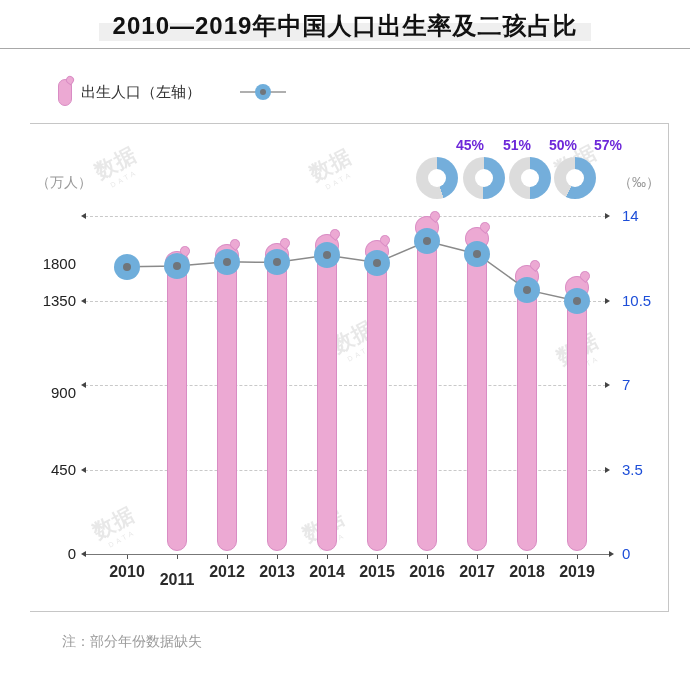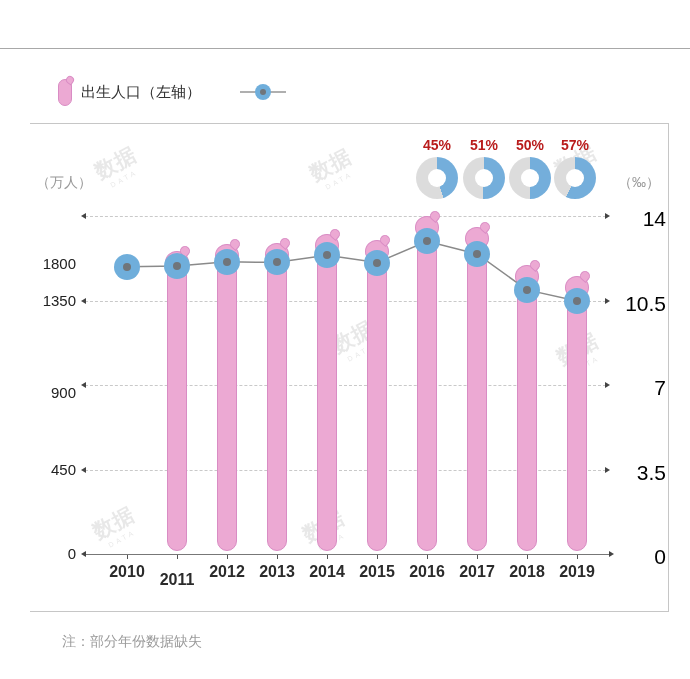--- a/index.html
+++ b/index.html
@@ -50,53 +50,56 @@
   .gridline::before{content:"";position:absolute;left:-7px;top:-4px;width:0;height:0;
         border:3px solid transparent;border-right:5px solid #444;}
   .gridline::after{content:"";position:absolute;right:-7px;top:-4px;width:0;height:0;
         border:3px solid transparent;border-left:5px solid #444;}
   .xaxis{position:absolute;left:55px;top:430px;width:525px;height:0;border-top:1px solid #777;}
   .xaxis::before{content:"";position:absolute;left:-7px;top:-4px;width:0;height:0;
         border:3px solid transparent;border-right:5px solid #444;}
   .xaxis::after{content:"";position:absolute;right:-7px;top:-4px;width:0;height:0;
         border:3px solid transparent;border-left:5px solid #444;}
   .ytick-l{position:absolute;left:0;width:46px;text-align:right;font-size:15px;color:#222;}
-  .ytick-r{position:absolute;left:592px;width:44px;text-align:right;font-size:21px;color:#000000;}
+  .ytick-r{position:absolute;left:592px;width:44px;text-align:left;font-size:15px;color:#1d4ed8;}
   .xtick{position:absolute;width:1px;height:4px;background:#555;top:431px;}
   .xlabel{position:absolute;top:439px;width:56px;text-align:center;font-size:16px;
         font-weight:600;color:#2b2b2b;}
 
   .bar{position:absolute;width:20px;background:#ECA9D3;border:1px solid #D98CC4;
         border-radius:10px;box-sizing:border-box;}
   .baby-head{position:absolute;left:-3px;top:-4px;width:24px;height:23px;background:#ECA9D3;
         border:1px solid #D98CC4;border-radius:50%;box-sizing:border-box;}
   .baby-head::after{content:"";position:absolute;right:-2px;top:-6px;width:10px;height:10px;
         background:#ECA9D3;border:1px solid #D98CC4;border-radius:50% 50% 0 50%;
         transform:rotate(40deg);box-sizing:border-box;}
   .rate-svg{position:absolute;left:0;top:0;width:638px;height:487px;pointer-events:none;}
   .marker{position:absolute;width:26px;height:26px;border-radius:50%;background:#6FAEDB;}
   .marker::after{content:"";position:absolute;left:9px;top:9px;width:8px;height:8px;
         border-radius:50%;background:#70757A;}
 
   .donut{position:absolute;top:33px;width:42px;height:42px;border-radius:50%;}
   .donut::after{content:"";position:absolute;left:12px;top:12px;width:18px;height:18px;
         background:#fff;border-radius:50%;}
   .donut-label{position:absolute;top:13px;width:42px;text-align:center;font-size:14px;
-        font-weight:600;color:#b91c1c;}
+        font-weight:600;color:#6d28d9;margin-left:33px;}
 
   
   .note{position:absolute;left:62px;font-size:14px;color:#9A9A9A;}
   .note1{top:633px;}
   .note2{top:656px;}
 </style>
 </head>
 <body>
 
 <div class="page">
 
+  <div class="title-wrap">
+    <span>2010—2019年中国人口出生率及二孩占比</span>
+  </div>
   <div class="header-rule"></div>
 
   <div class="legend">
     <div class="legend-item" style="left:58px">
       <span class="cap-icon"></span>
       <span>出生人口（左轴）</span>
     </div>
     <div class="legend-item" style="left:240px">
       <span class="line-icon">
         <span class="ln"></span>

